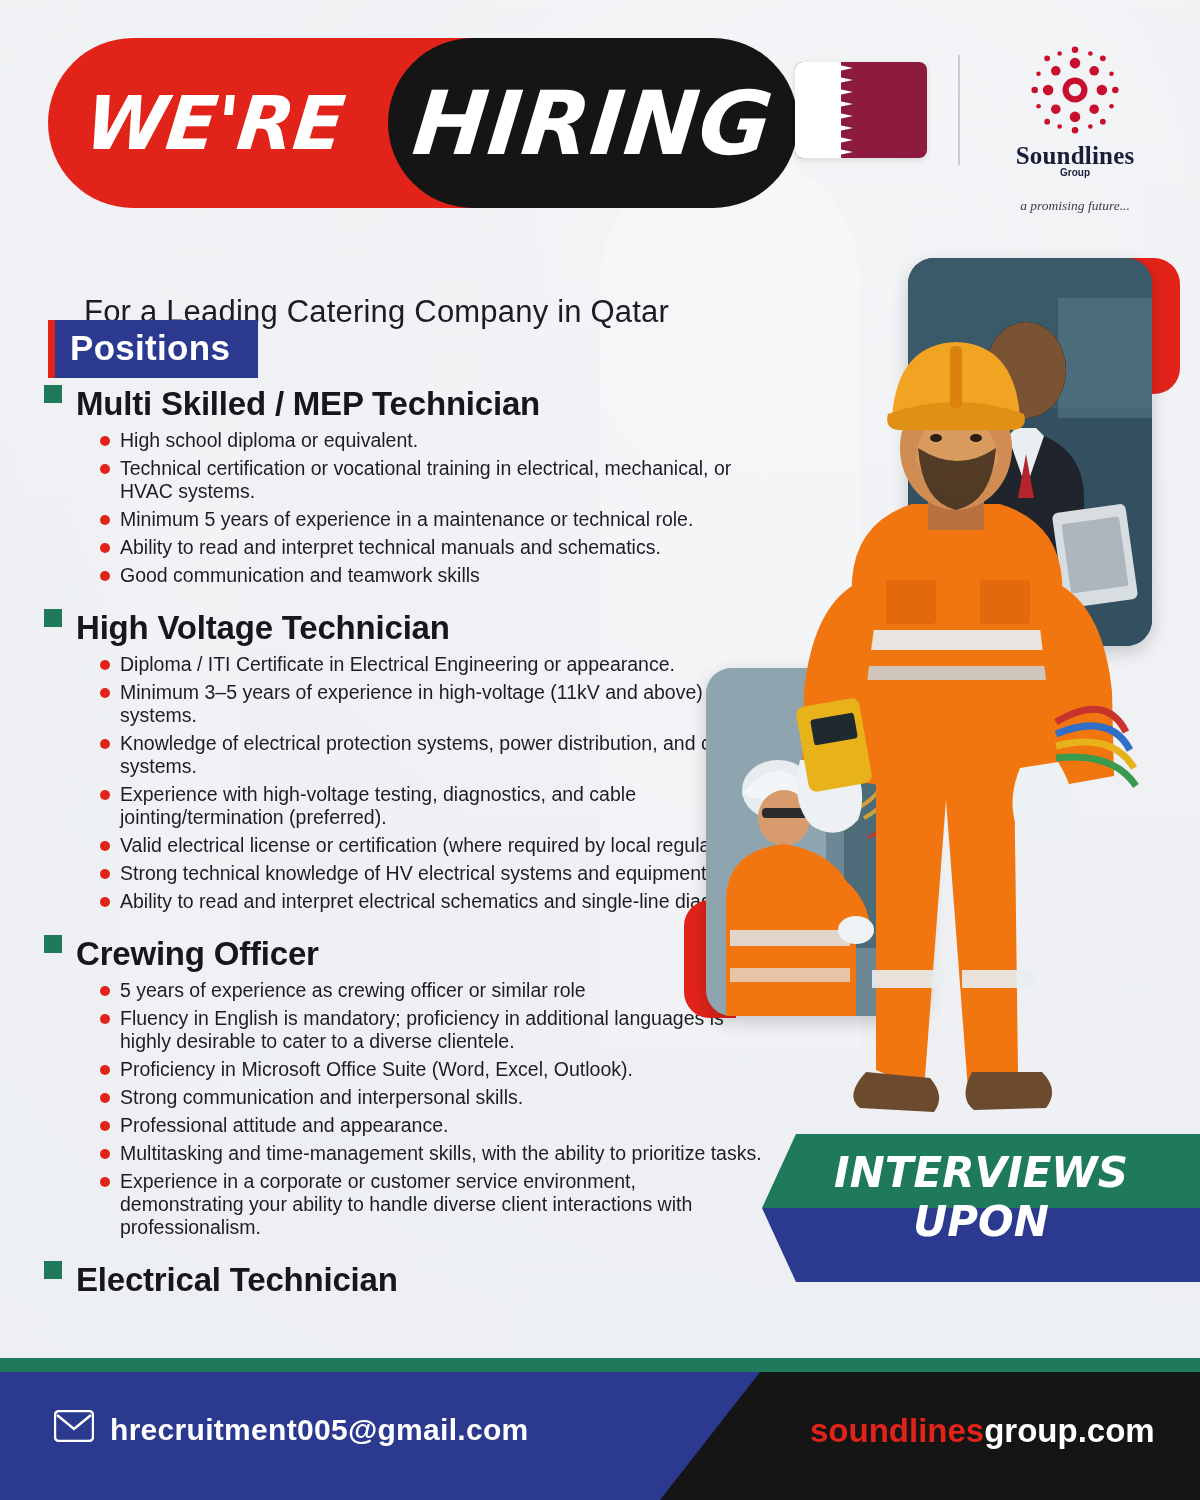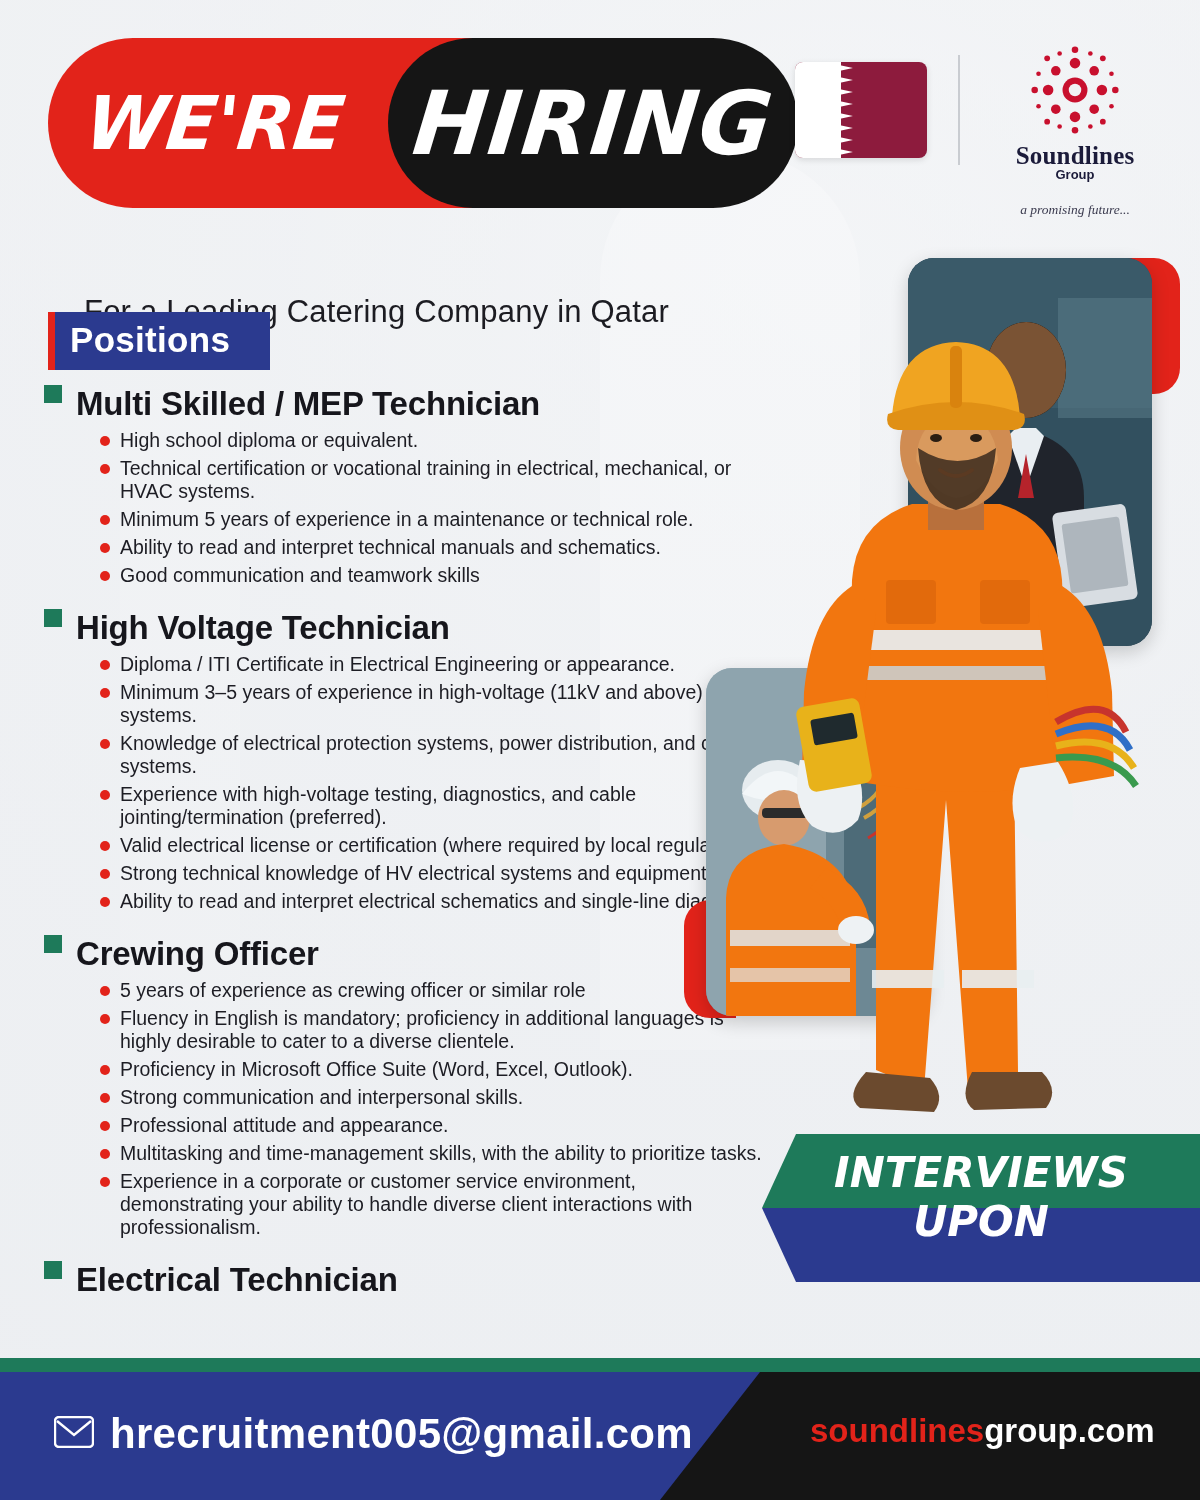--- a/index.html
+++ b/index.html
@@ -79,35 +79,35 @@
     width: 2px; height: 110px; background: #c9ccd1;
   }
 
   .logo-box { position: absolute; left: 995px; top: 42px; width: 160px; text-align: center; }
   .logo-mark { width: 96px; height: 96px; margin: 0 auto; position: relative; }
   .logo-name {
     font-family: "Liberation Serif", serif;
     font-size: 25px; color: #1b1b3a; font-weight: 700; margin-top: 4px;
     letter-spacing: .2px;
   }
-  .logo-sub { font-size: 13px; color: #1b1b3a; font-weight: 700; margin-top: -3px; }
+  .logo-sub { font-size: 10px; color: #1b1b3a; font-weight: 700; margin-top: -3px; }
   .logo-tag { font-family: "Liberation Serif", serif; font-style: italic; font-size: 13.5px; color: #3b3b4f; margin-top: 20px; }
 
   .subtitle {
     position: absolute; left: 84px; top: 246px;
     font-size: 31px; color: #1c1c22; font-weight: 400;
     letter-spacing: .2px;
     margin-top: 48px;
   }
 
   
   .positions-tag {
-    position: absolute; left: 48px; top: 312px;
+    position: absolute; left: 48px; top: 320px;
     background: #2b3a8f;
-    padding: 8px 40px 10px 22px;
+    padding: 8px 28px 10px 22px;
     color: #fff; font-size: 35px; font-weight: 700;
     letter-spacing: .3px;
   }
   .positions-tag::after{
     content:""; position:absolute; left:0; top:0; width:7px; height:100%;
     background:#e2231a;
   }
 
   
   .content { position: absolute; left: 44px; top: 385px; width: 720px; }
@@ -193,21 +193,21 @@
   .f-blue {
     position: absolute; left: 0; top: 14px; width: 760px; height: 128px; background: #2b3a8f;
     clip-path: polygon(0 0, 760px 0, 660px 128px, 0 128px);
   }
   .f-black {
     position: absolute; left: 620px; top: 14px; width: 580px; height: 128px; background: #151515;
     clip-path: polygon(100px 0, 580px 0, 580px 128px, 0 128px);
   }
   .f-email {
     position: absolute; left: 54px; top: 52px;
-    color: #fff; font-size: 42px; font-weight: 700; letter-spacing: .3px;
+    color: #fff; font-size: 30px; font-weight: 700; letter-spacing: .3px;
     display: flex; align-items: center; gap: 16px;
   }
   .f-site {
     position: absolute; left: 810px; top: 54px;
     font-size: 33px; font-weight: 700; color: #ffffff;
   }
   .f-site .red { color: #e2231a; }
 </style>
 </head>
 <body>

